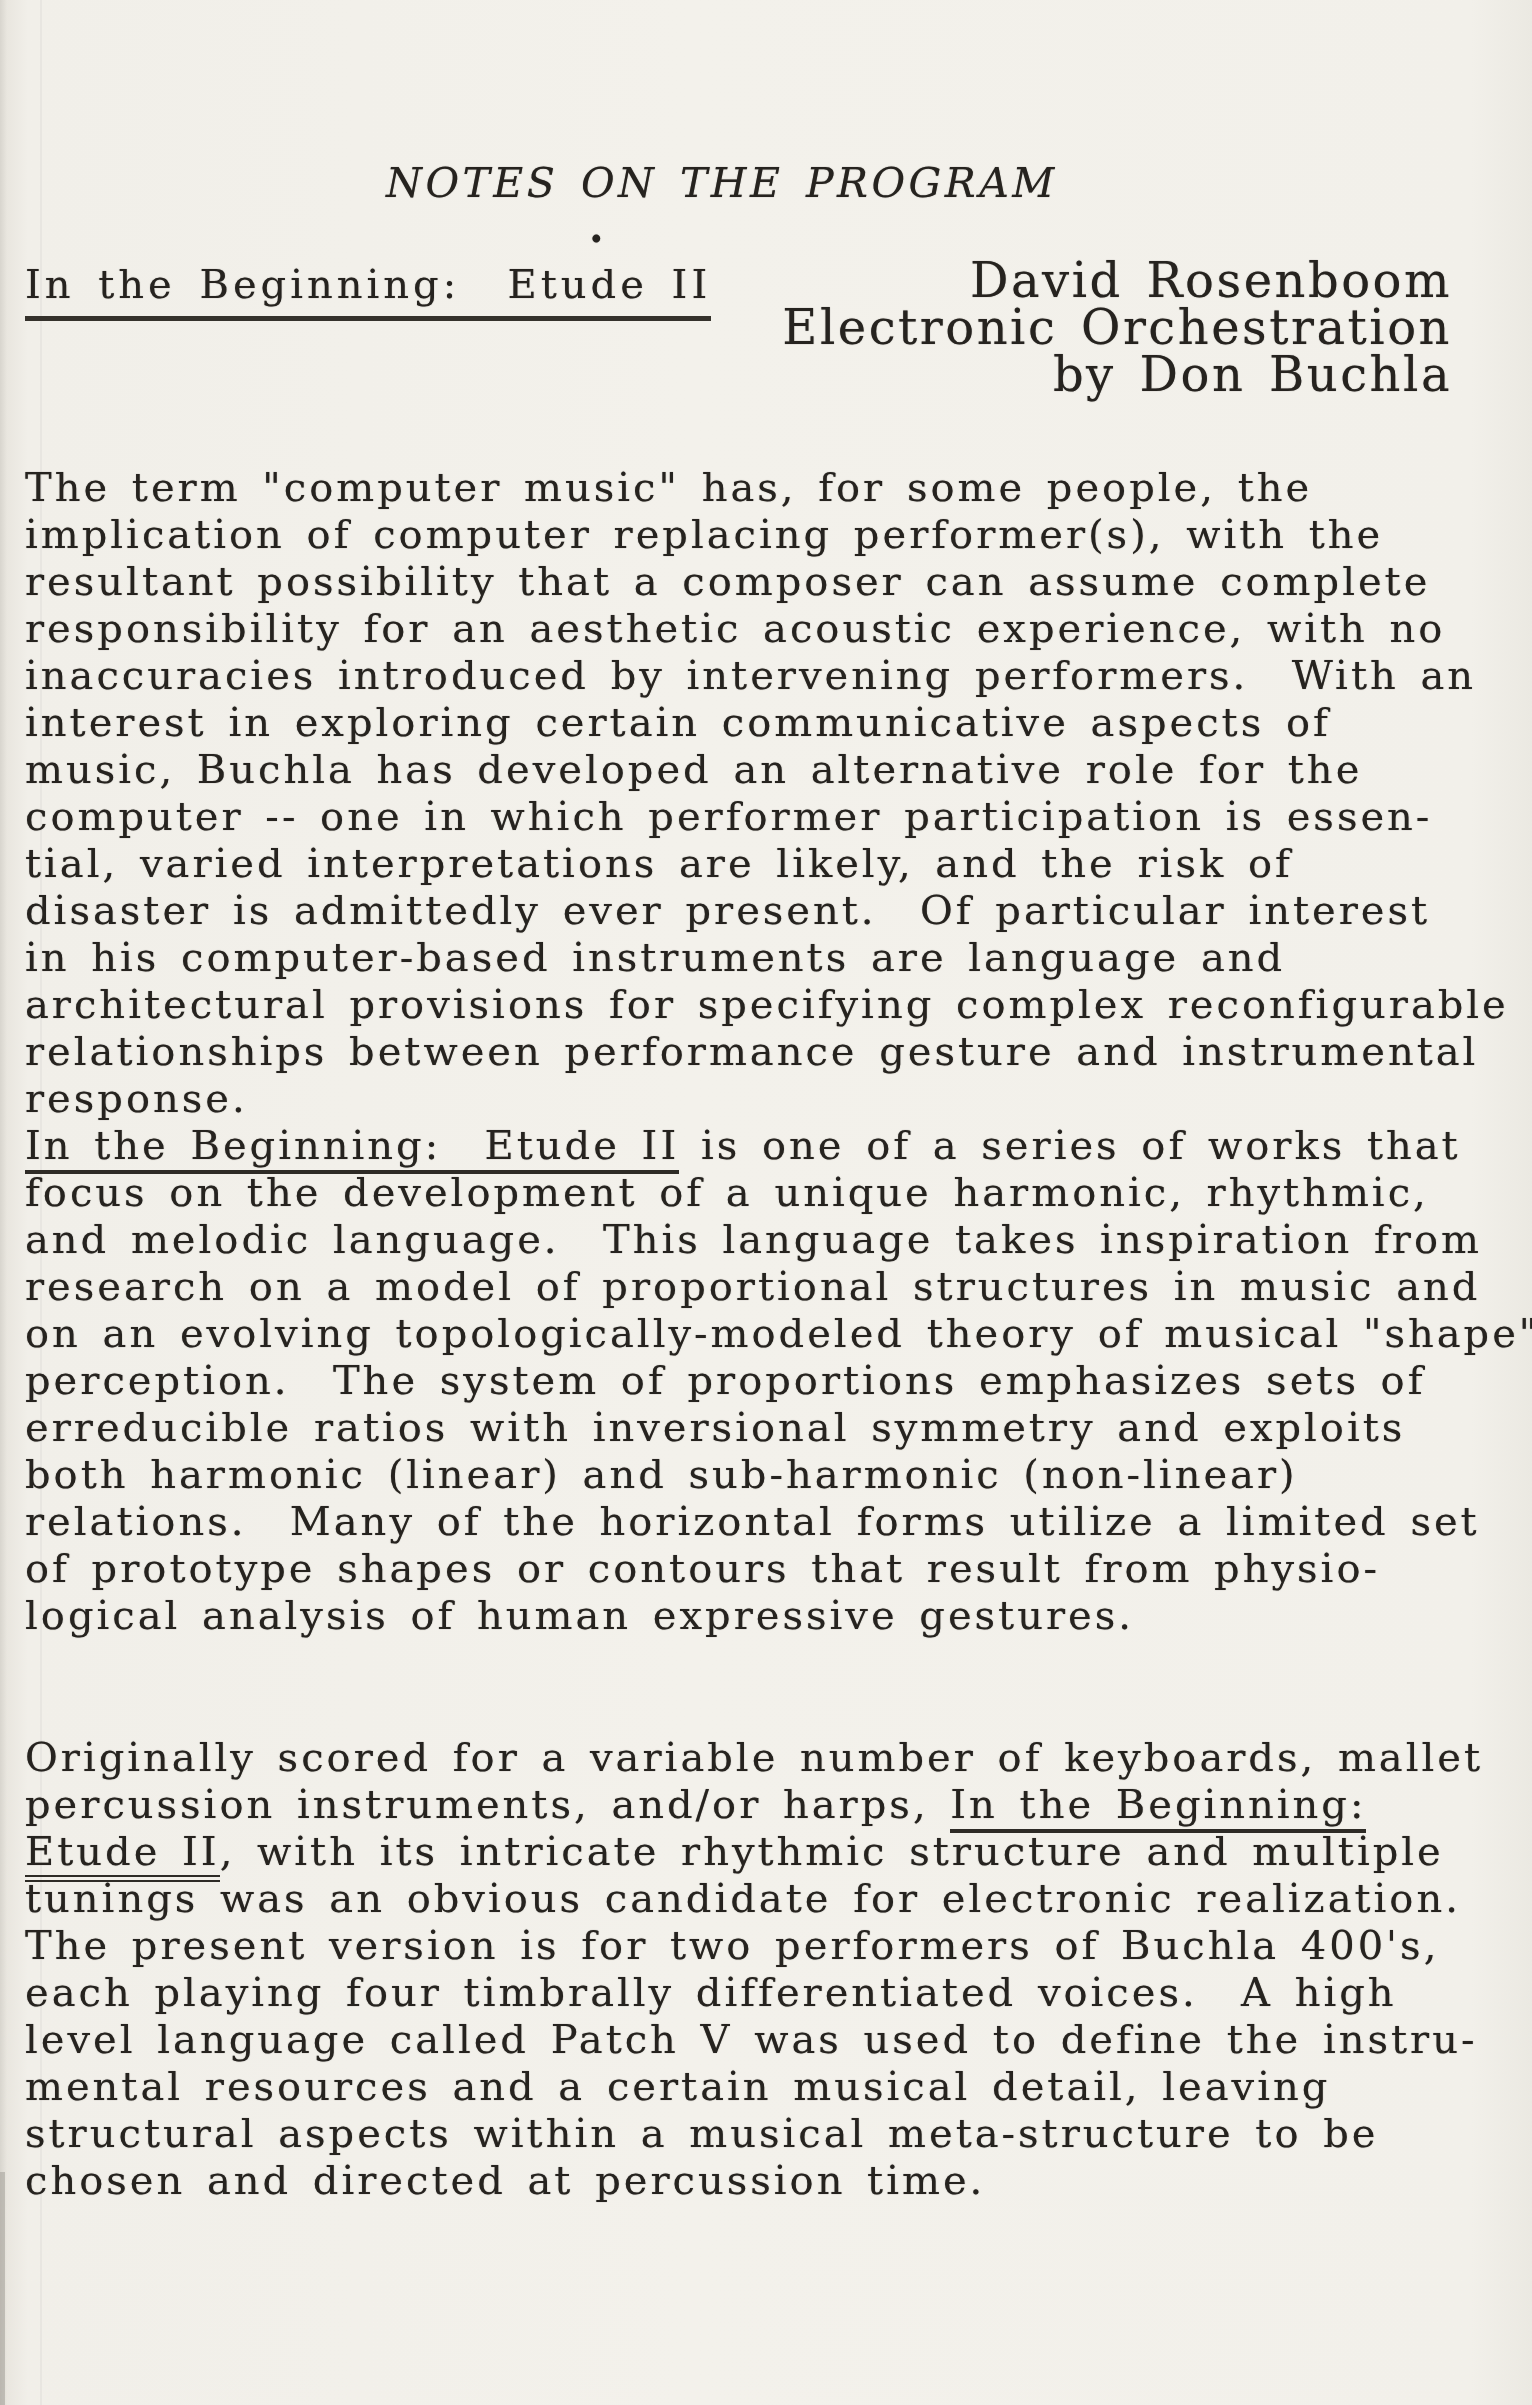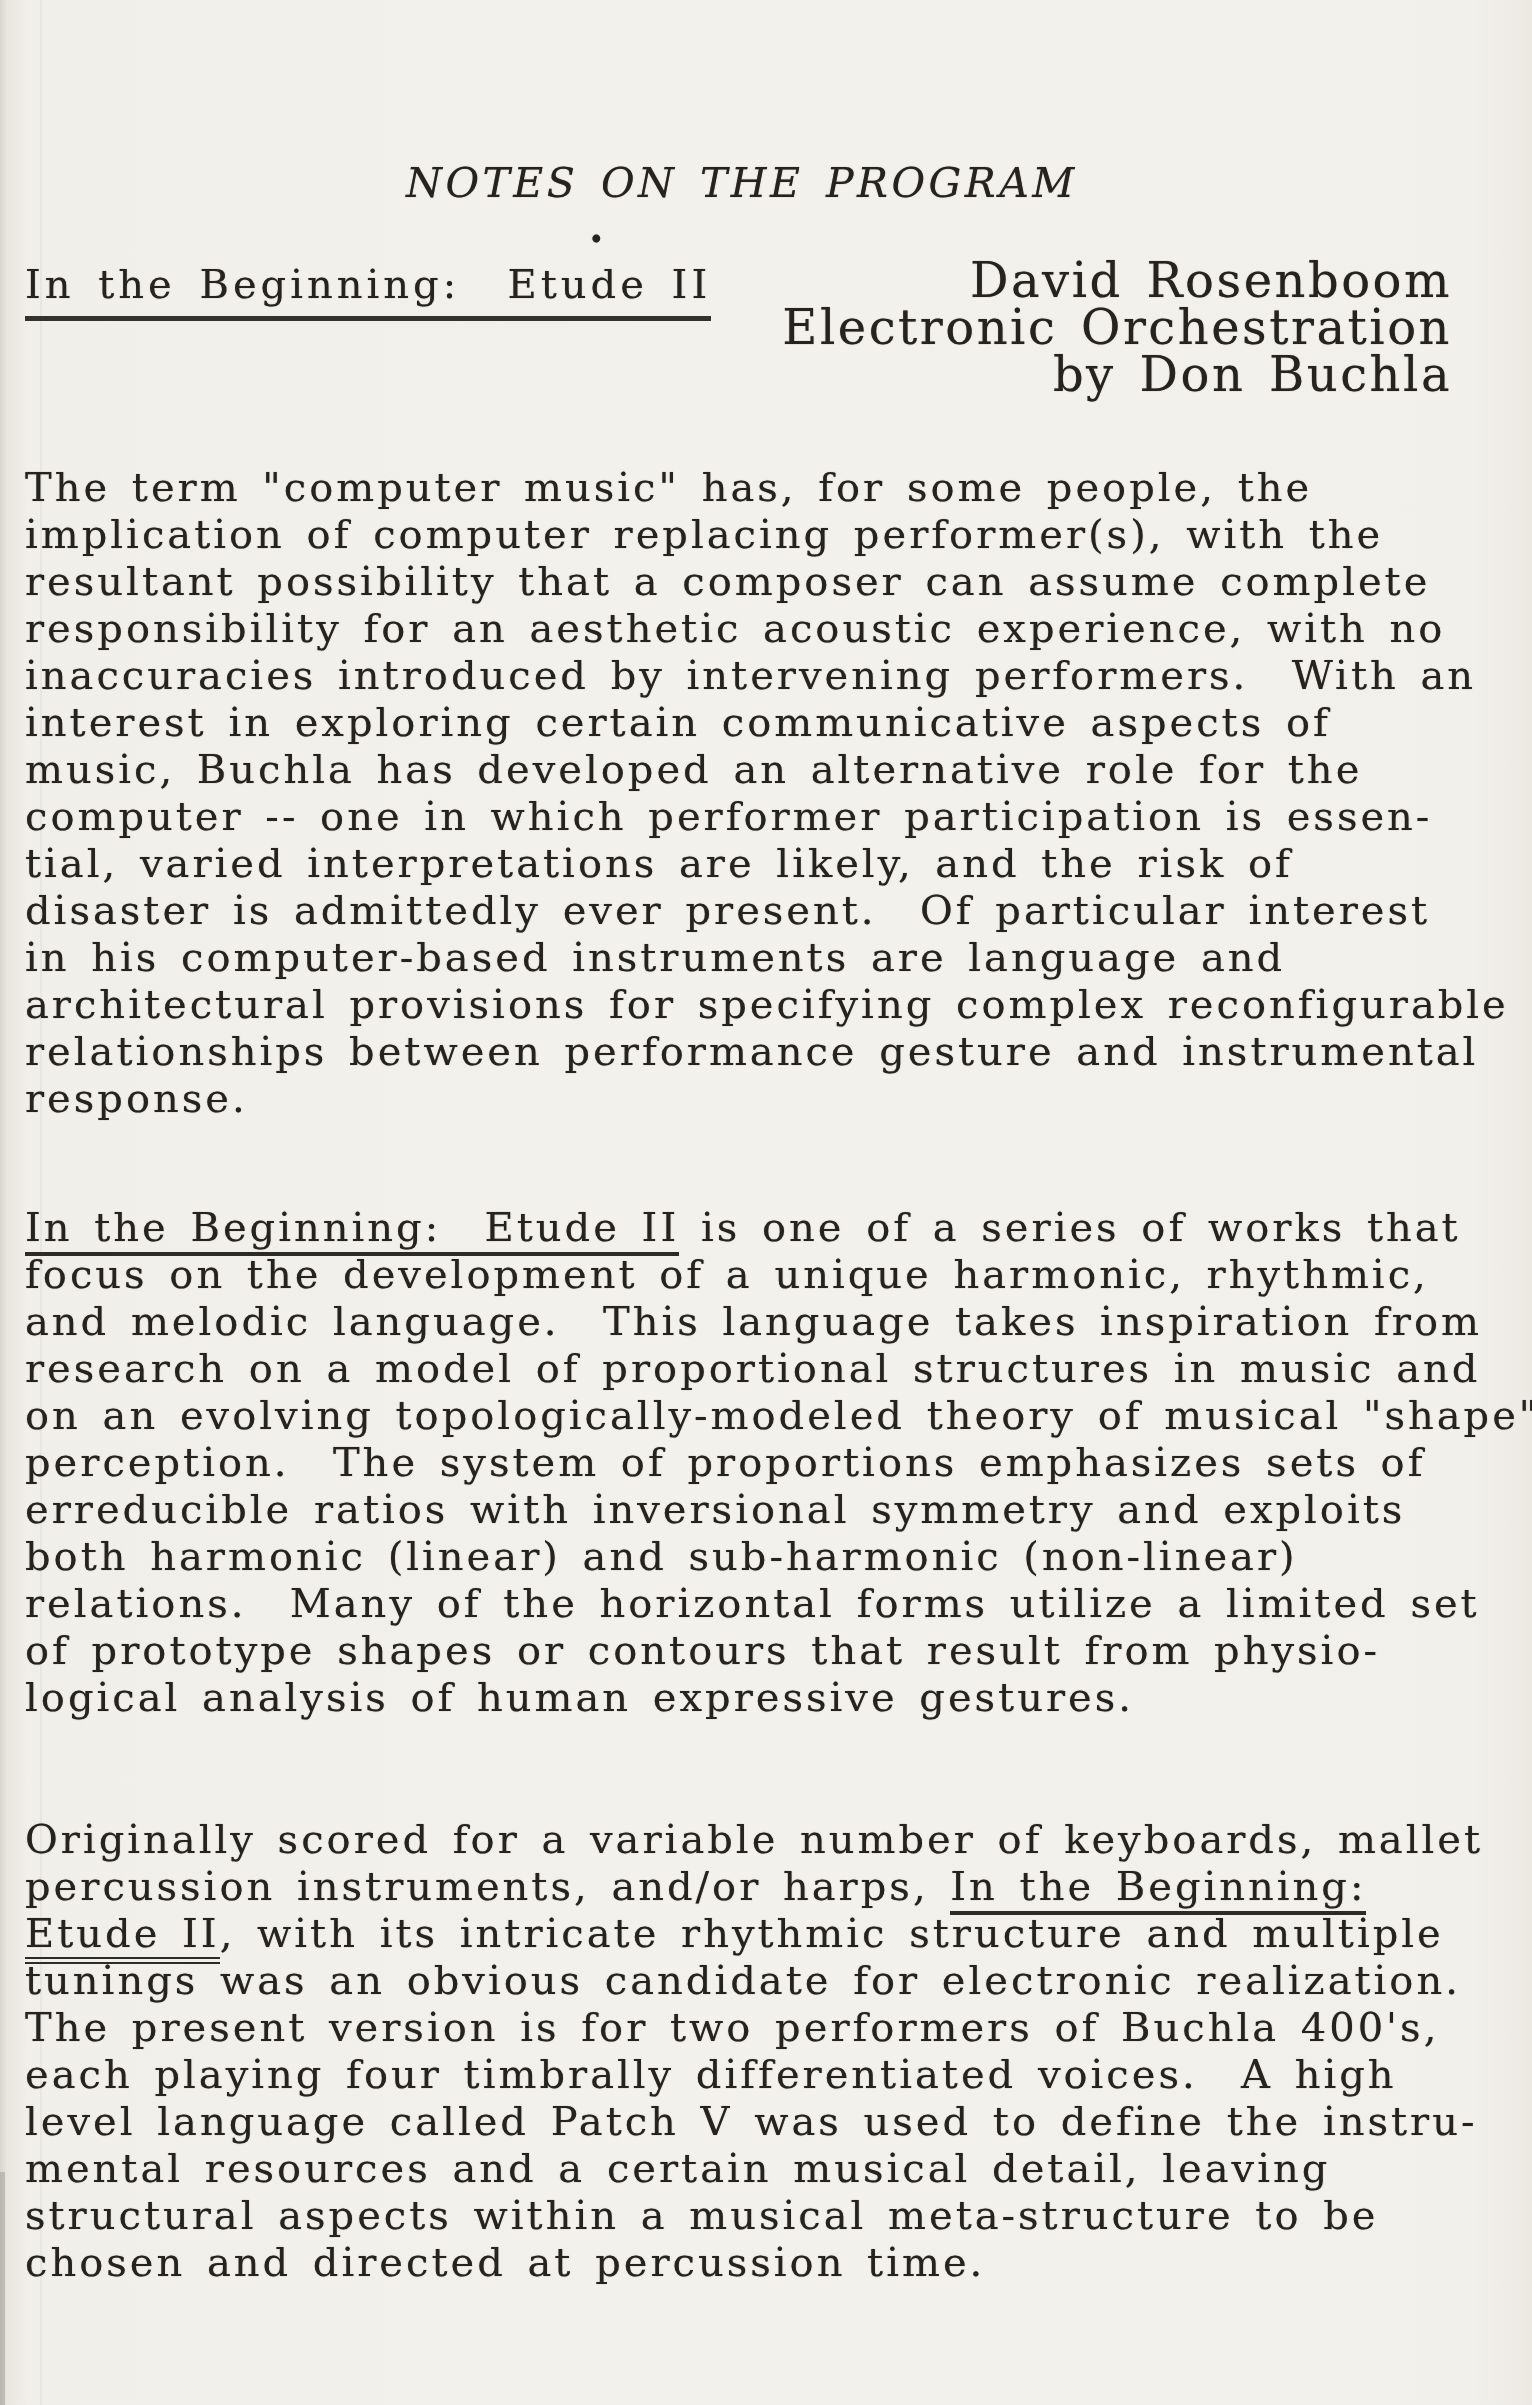--- a/index.html
+++ b/index.html
@@ -23,21 +23,21 @@
     background: rgba(110, 105, 95, 0.06);
   }
   .edge-sliver {
     position: absolute; left: 0; bottom: 0; width: 5px; height: 234px;
     background: #a29f97; opacity: 0.55;
   }
 
   .page-title {
     position: absolute; left: 386px; top: 159px;
     font-size: 41px; font-style: italic;
-    letter-spacing: 3.5px; word-spacing: 6px; white-space: pre; margin-left: 20px;
+    letter-spacing: 3.5px; word-spacing: 6px; white-space: pre;
   }
   .title-dot {
     position: absolute; left: 589px; top: 203px;
     font-size: 42px; font-weight: bold;
   }
 
   .work-title {
     position: absolute; left: 25px; top: 261px;
     font-size: 40px; letter-spacing: 4px; word-spacing: 7px; white-space: pre;
     padding-bottom: 9px; border-bottom: 5px solid #35322c;
@@ -49,21 +49,21 @@
     font-size: 48px; line-height: 47px;
     letter-spacing: 2.5px; word-spacing: 6px; white-space: pre;
   }
 
   .body-text {
     position: absolute; left: 25px; top: 464px; width: 1506px;
     font-size: 40px; line-height: 47px;
     letter-spacing: 3px; word-spacing: 6px;
   }
   .line { white-space: pre; }
-  .paragraph.p2 { margin-top: 82px; }
+  .paragraph.p2 { }
   .paragraph.p3 { margin-top: 95px; }
 
   .u  { border-bottom: 4px solid #2e2b26; padding-bottom: 2px; }
   .u2 { border-bottom: 7px double #2e2b26; padding-bottom: 1px; }
 </style>
 </head>
 <body>
 
 <div class="page">
   <div class="scan-crease"></div>

